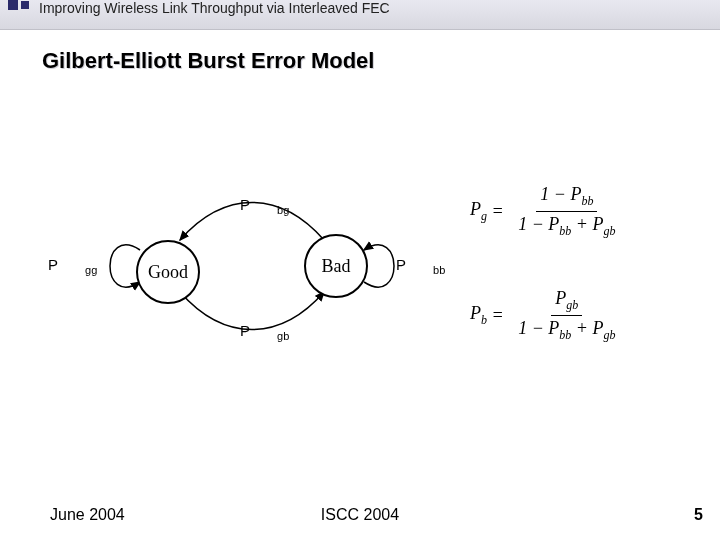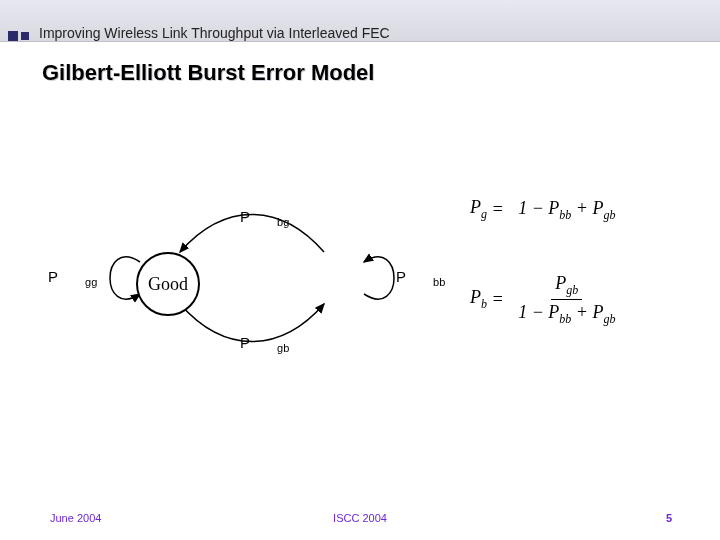--- a/index.html
+++ b/index.html
@@ -5,25 +5,25 @@
   * { margin: 0; padding: 0; box-sizing: border-box; }
   body {
     width: 720px;
     height: 540px;
     font-family: Arial, Helvetica, sans-serif;
     background: #fff;
     position: relative;
     overflow: hidden;
   }
   .header-bar {
-    height: 42px;
+    height: 30px;
     background: linear-gradient(to bottom, #e8e8f0 0%, #d8d8e0 100%);
     border-bottom: 1px solid #c0c0c8;
     display: flex;
-    align-items: flex-end;
+    align-items: flex-start;
     padding-left: 8px;
   }
   .header-squares {
     display: flex;
     gap: 3px;
     margin-right: 10px;
   }
   .sq {
     width: 10px;
     height: 10px;
@@ -105,23 +105,23 @@
   .frac .num { border-bottom: 1px solid #000; padding: 0 4px 2px; }
   .frac .den { padding: 2px 4px 0; }
   .fsub { font-size: 12px; font-style: italic; vertical-align: sub; }
   .footer {
     position: absolute;
     bottom: 16px;
     left: 0;
     width: 100%;
     display: flex;
     justify-content: space-between;
-    padding: 0 48px 0 50px;
-    font-size: 11px;
-    color: #6d28d9;
+    padding: 0 17px 0 50px;
+    font-size: 16px;
+    color: #000000;
   }
   .footer .center { position: absolute; left: 50%; transform: translateX(-50%); }
   .footer .right { font-weight: bold; }
   svg.arcs { position: absolute; left: 0; top: 0; }
 </style>
 </head>
 <body>
 
 <div class="header-bar">
   <div class="header-squares">
@@ -146,40 +146,44 @@
       <path d="M100,96 C60,70 60,154 100,128" fill="none" stroke="#000" stroke-width="1.5" marker-end="url(#arrow)"></path>
 
       <path d="M324,128 C364,154 364,70 324,96" fill="none" stroke="#000" stroke-width="1.5" marker-end="url(#arrow)"></path>
 
       <path d="M284,86 C240,36 184,36 140,86" fill="none" stroke="#000" stroke-width="1.5" marker-end="url(#arrow)"></path>
 
       <path d="M140,138 C184,188 240,188 284,138" fill="none" stroke="#000" stroke-width="1.5" marker-end="url(#arrow)"></path>
     </svg>
 
     <div class="state good">Good</div>
+    <div class="state bad">Bad</div>
 
     <div class="lbl pgg">
       <span>P</span><span class="sub">gg</span>
     </div>
     <div class="lbl pbb">
       <span>P</span><span class="sub">bb</span>
     </div>
     <div class="lbl pbg">
       <span>P</span><span class="sub">bg</span>
     </div>
     <div class="lbl pgb">
       <span>P</span><span class="sub">gb</span>
     </div>
   </div>
 
   <div class="formulas">
     <div class="formula">
       <span><span>P</span><span class="fsub">g</span></span>
       <span>&nbsp;=&nbsp;</span>
       <span class="frac">
+        <span class="num">
+          <span>1 −</span> <span>P</span><span class="fsub">bb</span>
+        </span>
         <span class="den">
           <span>1 −</span> <span>P</span><span class="fsub">bb</span> <span>+</span> <span>P</span><span class="fsub">gb</span>
         </span>
       </span>
     </div>
     <div class="formula">
       <span><span>P</span><span class="fsub">b</span></span>
       <span>&nbsp;=&nbsp;</span>
       <span class="frac">
         <span class="num">

